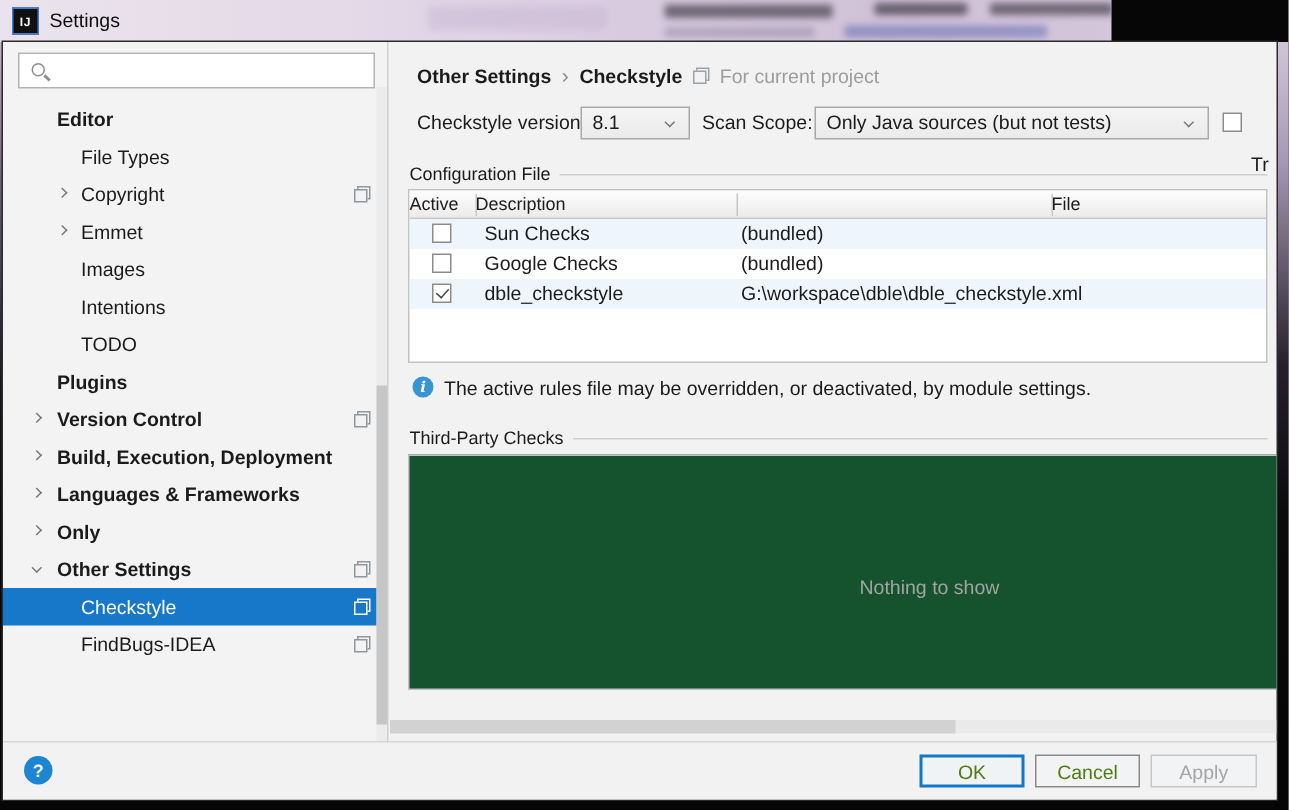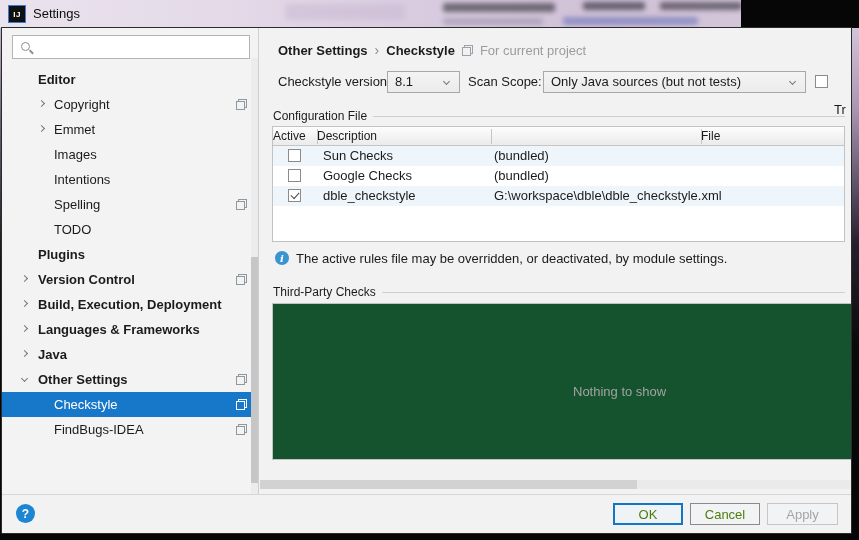--- a/index.html
+++ b/index.html
@@ -182,60 +182,59 @@
     <div class="sidebar">
       <div class="searchbox">
         <span class="mag"></span>
         <input placeholder="" style="">
       </div>
       <div class="tree">
         <div class="trow lvl0 bold">
             <span class="label">Editor</span>
           </div>
         <div class="trow lvl1">
+            <span class="label">File Types</span>
+          </div>
+        <div class="trow lvl1">
             <span class="chev collapsed"></span>
             <span class="label">Copyright</span>
             <span class="dup"></span>
           </div>
         <div class="trow lvl1">
             <span class="chev collapsed"></span>
             <span class="label">Emmet</span>
           </div>
         <div class="trow lvl1">
             <span class="label">Images</span>
           </div>
         <div class="trow lvl1">
             <span class="label">Intentions</span>
           </div>
         <div class="trow lvl1">
-            <span class="label">Spelling</span>
-            <span class="dup"></span>
-          </div>
-        <div class="trow lvl1">
             <span class="label">TODO</span>
           </div>
         <div class="trow lvl0 bold">
             <span class="label">Plugins</span>
           </div>
         <div class="trow lvl0 bold">
             <span class="chev collapsed"></span>
             <span class="label">Version Control</span>
             <span class="dup"></span>
           </div>
         <div class="trow lvl0 bold">
             <span class="chev collapsed"></span>
             <span class="label">Build, Execution, Deployment</span>
           </div>
         <div class="trow lvl0 bold">
             <span class="chev collapsed"></span>
             <span class="label">Languages &amp; Frameworks</span>
           </div>
         <div class="trow lvl0 bold">
             <span class="chev collapsed"></span>
-            <span class="label">Java</span>
+            <span class="label">Only</span>
           </div>
         <div class="trow lvl0 bold">
             <span class="chev expanded"></span>
             <span class="label">Other Settings</span>
             <span class="dup"></span>
           </div>
         <div class="trow lvl1 selected">
             <span class="label">Checkstyle</span>
             <span class="dup"></span>
           </div>

